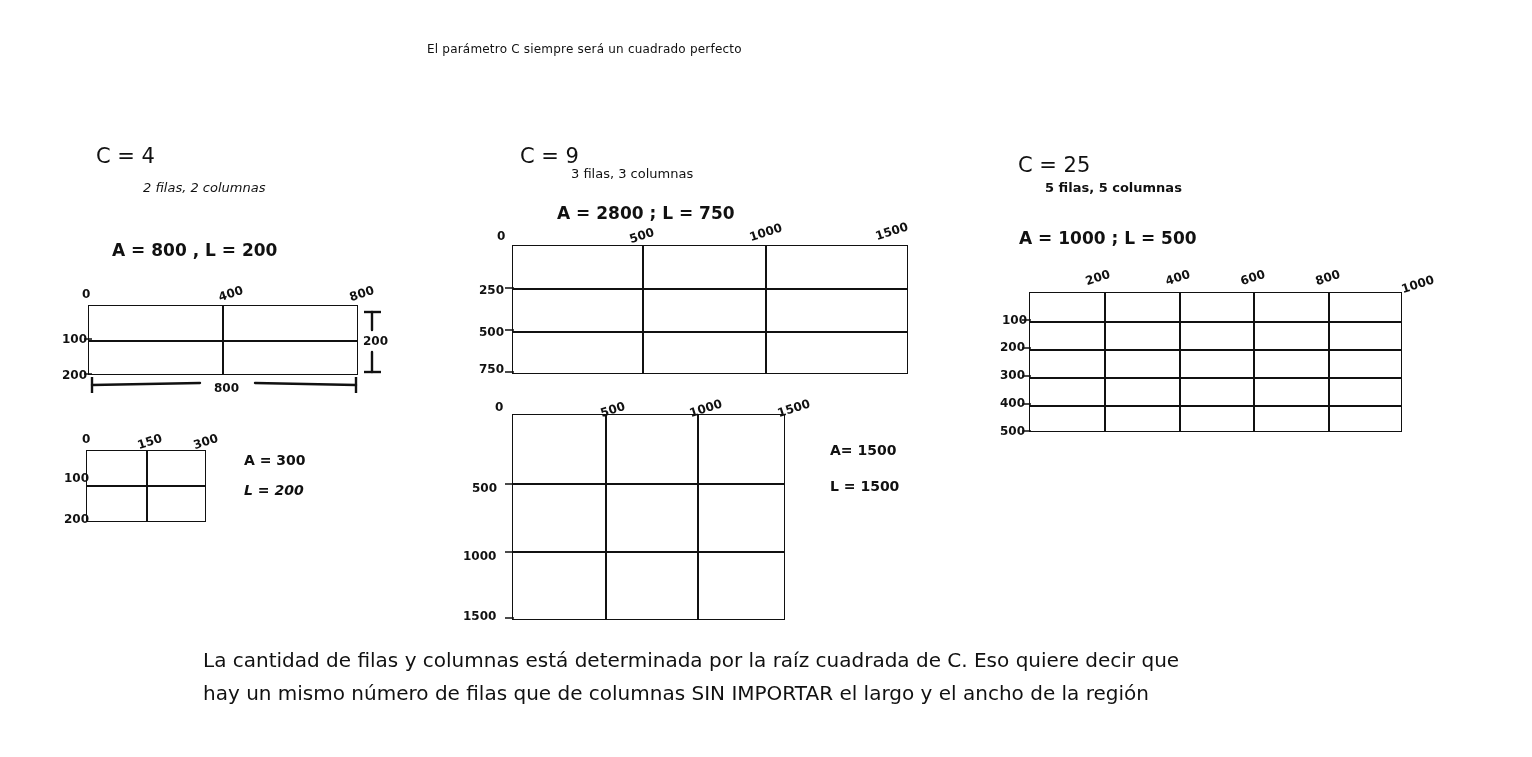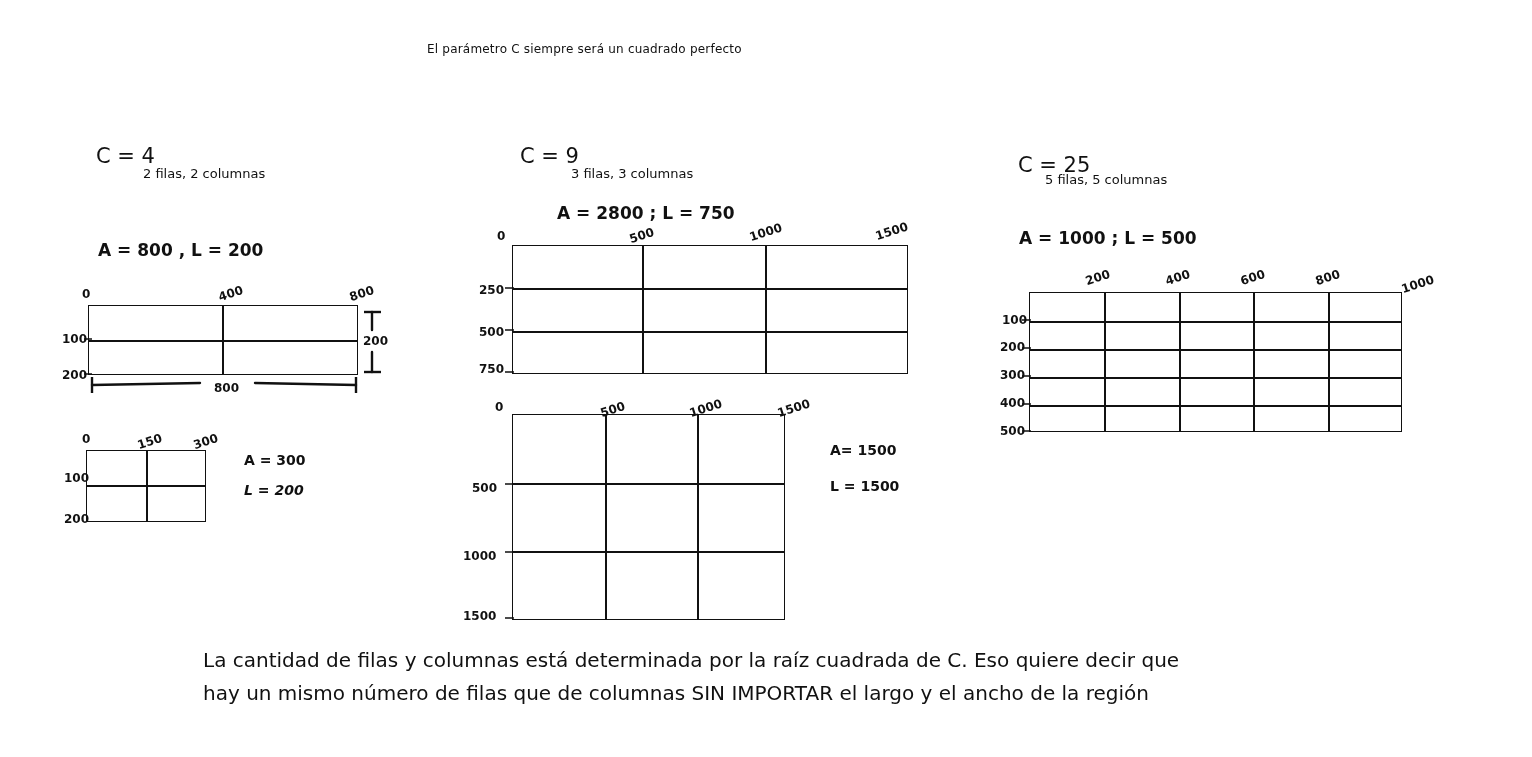--- a/index.html
+++ b/index.html
@@ -75,22 +75,22 @@
     height: 757px;
     pointer-events: none;
   }
 </style>
 </head>
 <body>
 
 <div class="abs title" style="left:427px; top:42px;">El parámetro C siempre será un cuadrado perfecto</div>
 
 <div class="abs c-label" style="left:96px; top:116px;">C = 4</div>
-<div class="abs sub-label" style="left:143px; top:166px;">2 filas, 2 columnas</div>
-<div class="abs al-label" style="left:98px; top:240px;">A = 800 ,  L = 200</div>
+<div class="abs sub-label" style="left:143px; top:180px;font-style:italic;">2 filas, 2 columnas</div>
+<div class="abs al-label" style="left:112px; top:240px;">A = 800 ,  L = 200</div>
 
 <div class="grid" style="left:88px; top:305px; width:270px; height:70px;">
   <div class="vline" style="left:133px;"></div>
   <div class="hline" style="top:34px;"></div>
 </div>
 <div class="abs tick" style="left:82px; top:287px;">0</div>
 <div class="abs tick-rot" style="left:221px; top:290px;">400</div>
 <div class="abs tick-rot" style="left:352px; top:290px;">800</div>
 <div class="abs tick" style="left:62px; top:332px;">100</div>
 <div class="abs tick" style="left:62px; top:368px;">200</div>
@@ -137,21 +137,21 @@
 <div class="abs tick-rot" style="left:603px; top:406px;">500</div>
 <div class="abs tick-rot" style="left:692px; top:406px;">1000</div>
 <div class="abs tick-rot" style="left:780px; top:406px;">1500</div>
 <div class="abs tick" style="left:472px; top:481px;">500</div>
 <div class="abs tick" style="left:463px; top:549px;">1000</div>
 <div class="abs tick" style="left:463px; top:609px;">1500</div>
 <div class="abs big-al" style="left:830px; top:442px;">A= 1500</div>
 <div class="abs big-al" style="left:830px; top:478px;">L = 1500</div>
 
 <div class="abs c-label" style="left:1018px; top:125px;">C = 25</div>
-<div class="abs sub-label" style="left:1045px; top:172px;">5 filas, 5 columnas</div>
+<div class="abs sub-label" style="left:1045px; top:180px;font-weight:bold;">5 filas, 5 columnas</div>
 <div class="abs al-label" style="left:1019px; top:228px;">A = 1000  ;   L = 500</div>
 
 <div class="grid" style="left:1029px; top:292px; width:373px; height:140px;">
   <div class="vline" style="left:74px;"></div>
   <div class="vline" style="left:149px;"></div>
   <div class="vline" style="left:223px;"></div>
   <div class="vline" style="left:298px;"></div>
   <div class="hline" style="top:28px;"></div>
   <div class="hline" style="top:56px;"></div>
   <div class="hline" style="top:84px;"></div>

